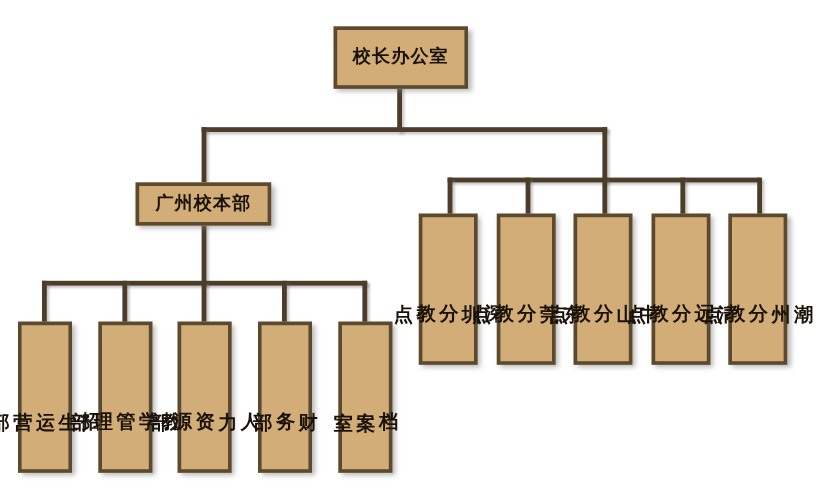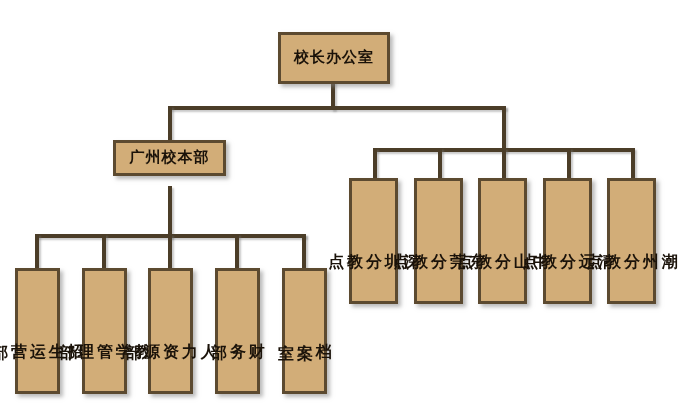--- a/index.html
+++ b/index.html
@@ -83,25 +83,25 @@
   <div class="conn v" style="left:168px; top:186px; width:4px; height:52px;"></div>
 
   <div class="conn h" style="left:35px; top:234px; width:271px; height:4px;"></div>
 
   <div class="conn v" style="left:35px; top:234px; width:4px; height:36px;"></div>
   <div class="conn v" style="left:102px; top:234px; width:4px; height:36px;"></div>
   <div class="conn v" style="left:168px; top:234px; width:4px; height:36px;"></div>
   <div class="conn v" style="left:235px; top:234px; width:4px; height:36px;"></div>
   <div class="conn v" style="left:302px; top:234px; width:4px; height:36px;"></div>
 
-  <div class="node horiz" style="left:278px; top:32px; width:112px; height:52px;">
+  <div class="node horiz" style="left:278px; top:22px; width:112px; height:52px;">
     <span class="label">校长办公室</span>
   </div>
 
-  <div class="node horiz" style="left:113px; top:140px; width:113px; height:36px;">
+  <div class="node horiz" style="left:113px; top:152px; width:113px; height:36px;">
     <span class="label">广州校本部</span>
   </div>
 
   <div class="node vert" style="left:349px; top:178px; width:49px; height:126px;">
     <span class="label">深
 圳
 分
 教
 点</span>
   </div>

